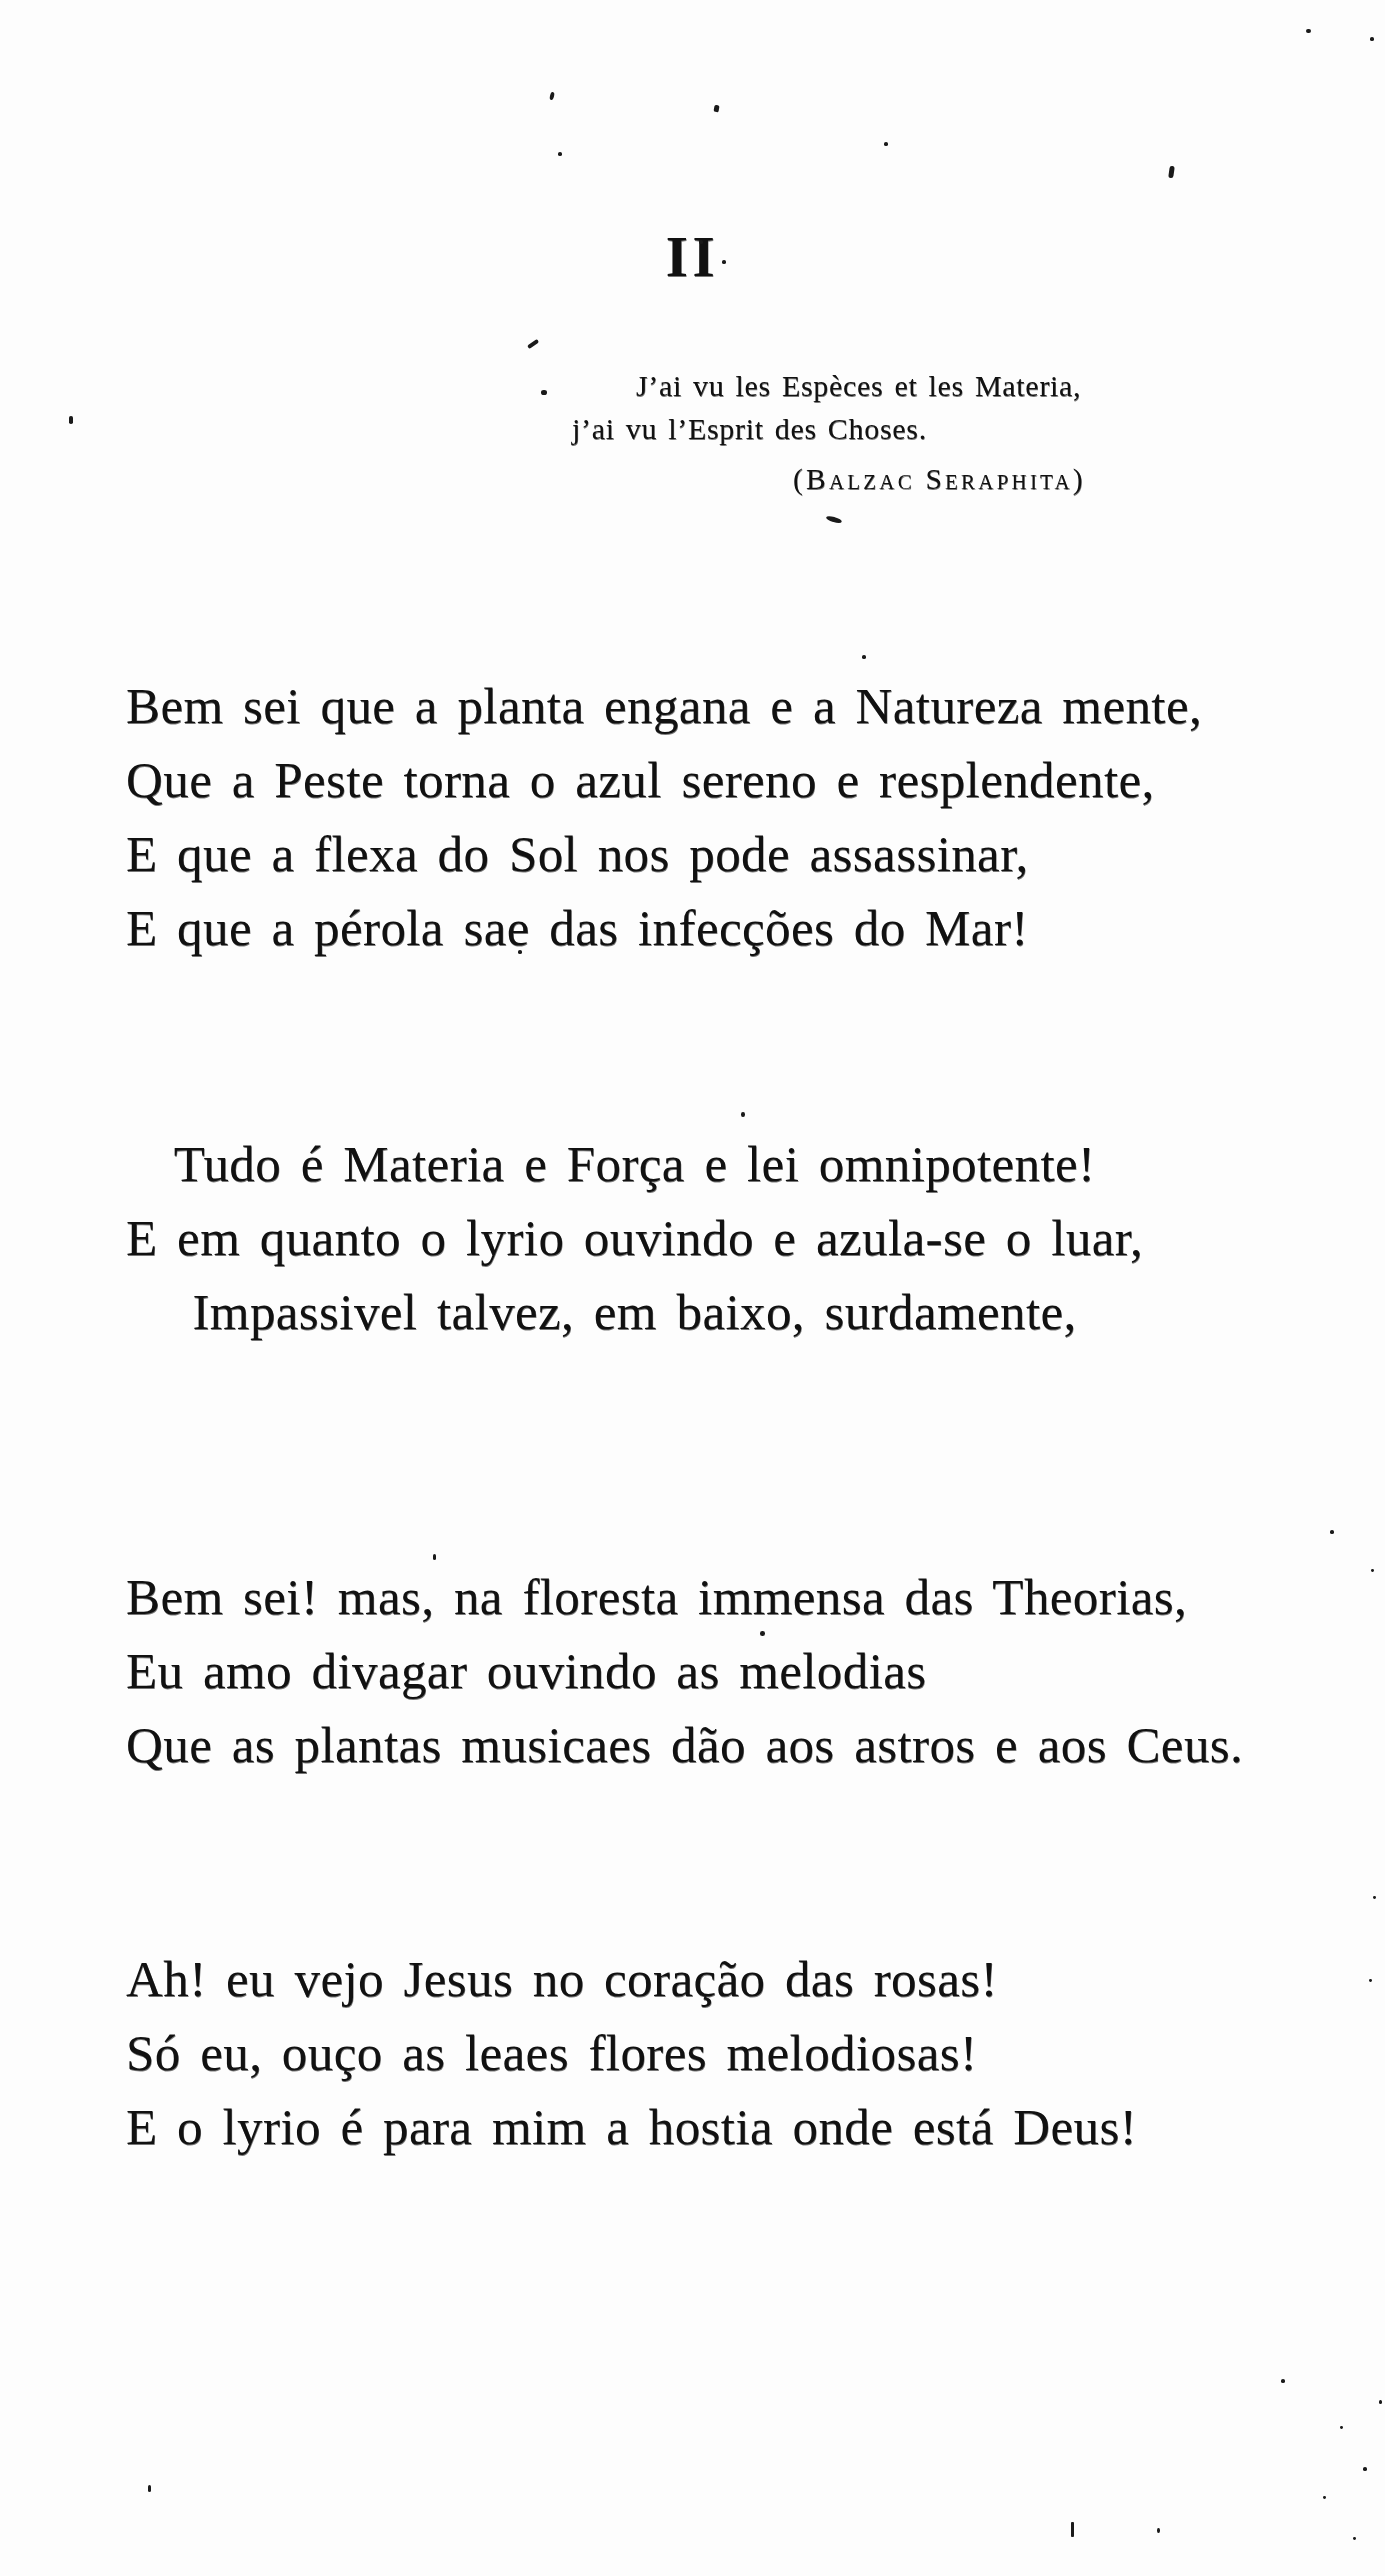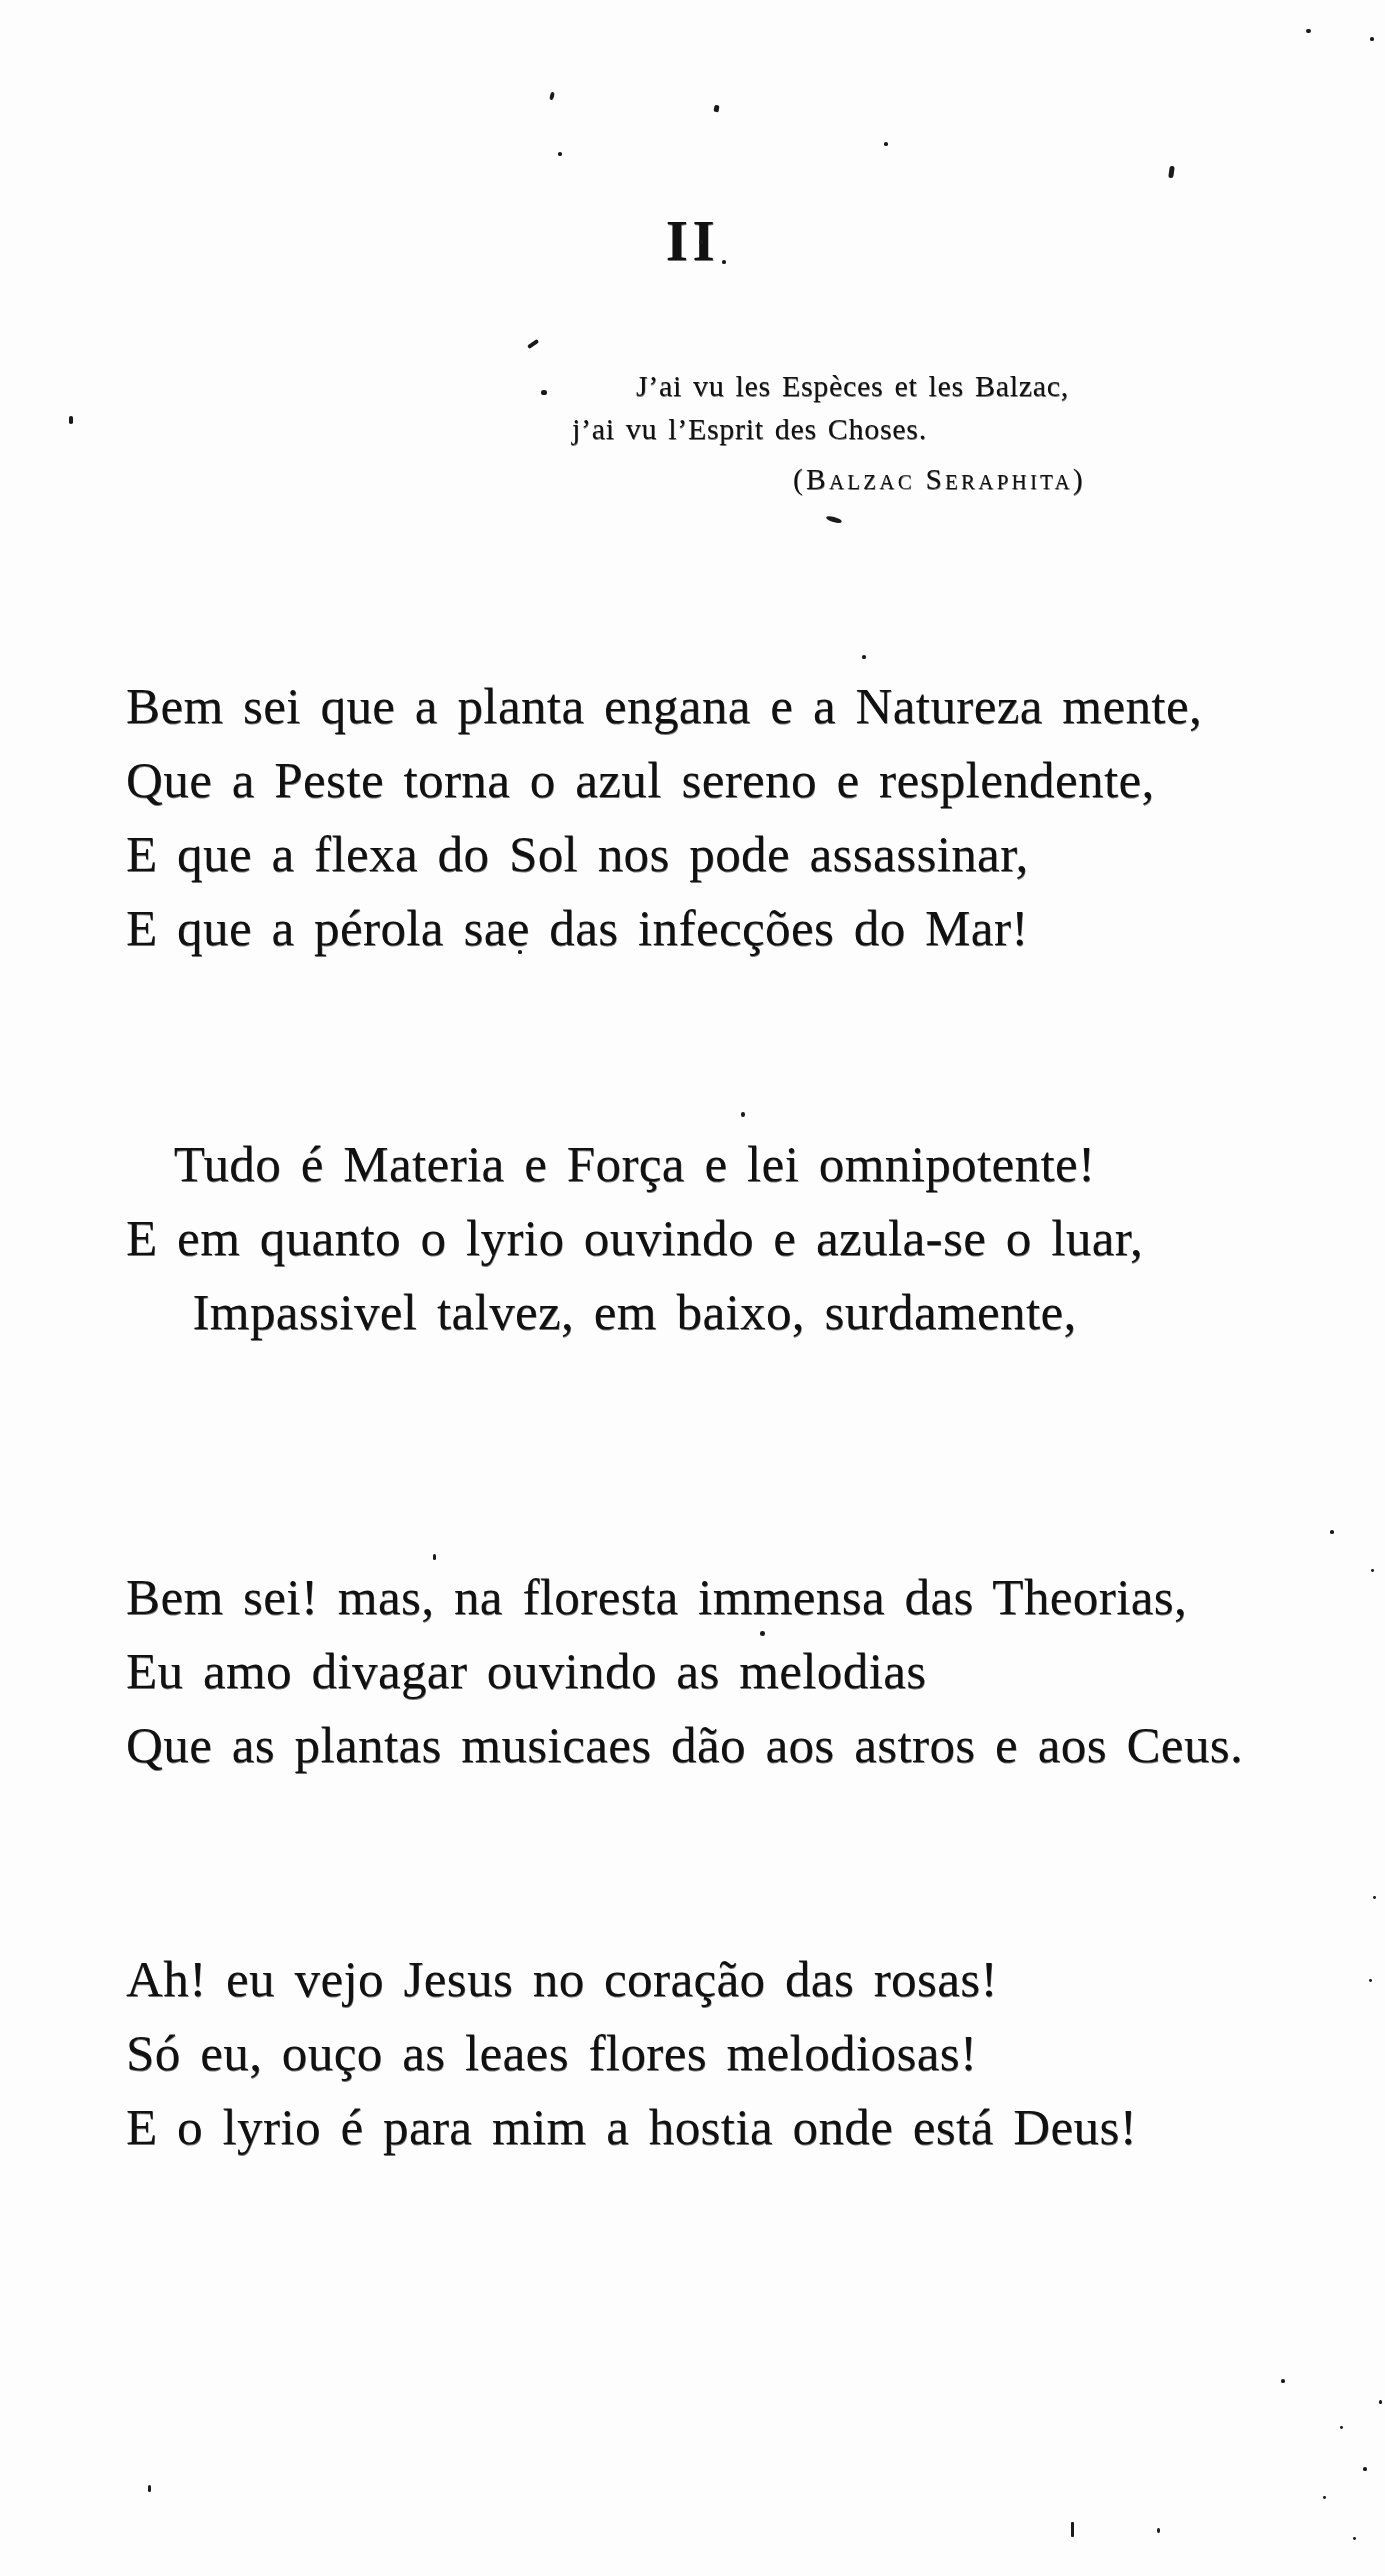--- a/index.html
+++ b/index.html
@@ -13,21 +13,21 @@
     height: 2576px;
     margin: 0 auto;
     background: var(--paper, #fdfdfd);
     color: var(--ink, #111111);
     font-family: "Liberation Serif", "DejaVu Serif", serif;
     overflow: hidden;
   }
   
   .heading {
     position: absolute;
-    top: 212px;
+    top: 228px;
     left: 0;
     width: 100%;
     text-align: center;
     font-size: 57px;
     font-weight: 700;
     letter-spacing: 4.6px;
     line-height: 1;
   }
   
   .ep-line {
@@ -78,21 +78,21 @@
   }
 </style>
 </head>
 <body>
 
 <div class="page">
 
   <div class="heading">II</div>
 
   <div>
-    <div class="ep-line ep1">J’ai vu les Espèces et les Balzac,</div>
+    <div class="ep-line ep1">J’ai vu les Espèces et les Materia,</div>
     <div class="ep-line ep2">j’ai vu l’Esprit des Choses.</div>
     <div class="ep-attrib">(Balzac Seraphita)</div>
   </div>
 
   <div class="stanza s1">
     <div class="poem-line">Bem sei que a planta engana e a Natureza mente,</div>
     <div class="poem-line">Que a Peste torna o azul sereno e resplendente,</div>
     <div class="poem-line">E que a flexa do Sol nos pode assassinar,</div>
     <div class="poem-line">E que a pérola sae das infecções do Mar!</div>
   </div>

